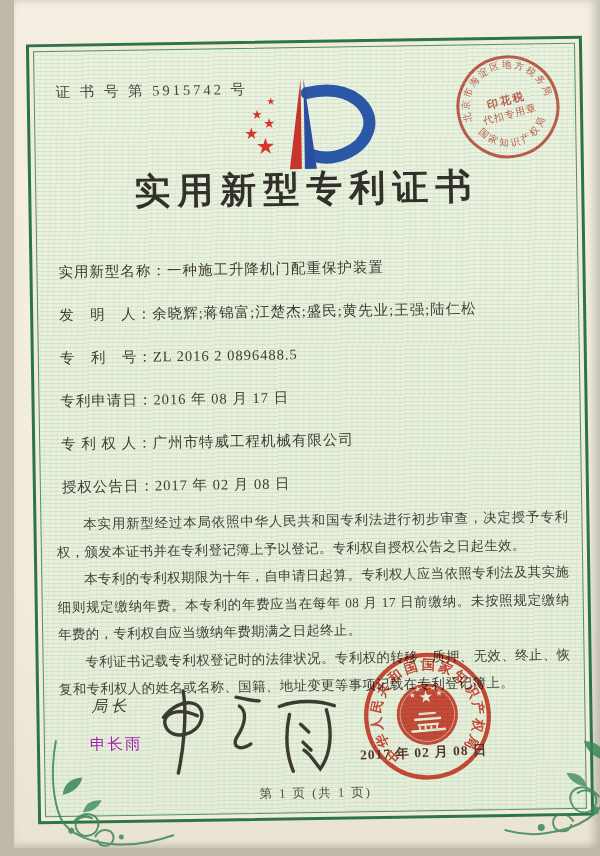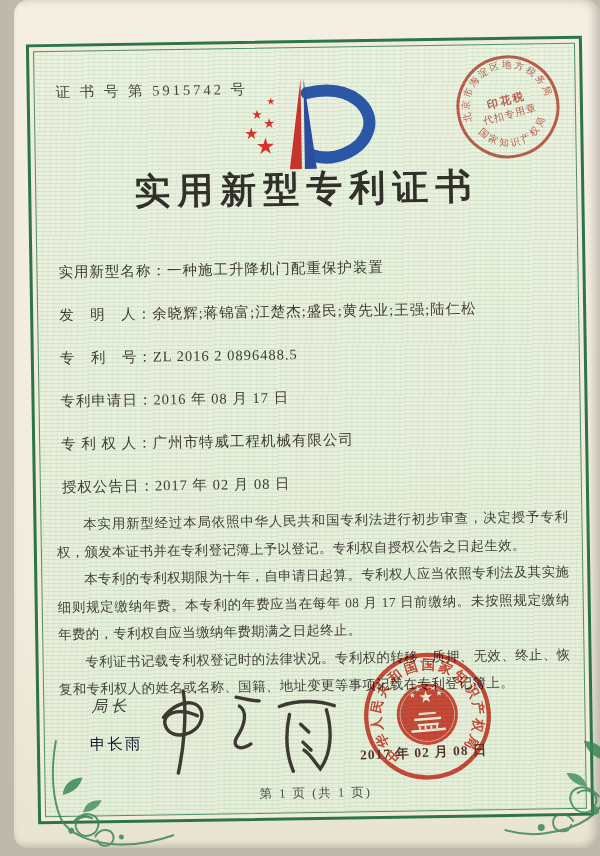--- a/index.html
+++ b/index.html
@@ -1,20 +1,20 @@
 <!DOCTYPE html>
 <html><head>
 <meta charset="utf-8">
 <style>
   * { margin:0; padding:0; box-sizing:border-box; }
   html,body { width:600px; height:856px; overflow:hidden; }
   body { background:#bfb9ab; font-family:"Liberation Serif","DejaVu Serif",serif; }
 
   .sheet { position:absolute; inset:0 0 8px 14px; background:linear-gradient(180deg,#f4efe2 0%,#f1ecdd 70%,#e9e3d2 100%);
-           box-shadow:-6px 0 8px rgba(0,0,0,.18) inset, 0 -4px 6px rgba(0,0,0,.05) inset;border-radius:14px; }
+           box-shadow:-6px 0 8px rgba(0,0,0,.18) inset, 0 -4px 6px rgba(0,0,0,.05) inset; }
 
   .cert { position:absolute; left:18px; top:40px; width:556px; height:780px;
           background:#f2edda; border:3px solid #2c7549; transform:rotate(-0.9deg); transform-origin:50% 50%; }
   .cert-inner { position:absolute; inset:4px; border:1px solid #4f8f68;
       background:
         repeating-linear-gradient(92deg, rgba(100,155,110,.07) 0 1px, transparent 1px 6px),
         repeating-linear-gradient(0deg, rgba(110,165,120,.16) 0 1px, transparent 1px 4px),
         linear-gradient(180deg,#eaf1de 0%, #e6eeda 100%); }
   .content { position:absolute; inset:0; }
 
@@ -28,21 +28,21 @@
   .fields { position:absolute; top:212px; left:26px; right:22px; display:flex; flex-direction:column; gap:17px; }
   .frow { font-size:14.5px; line-height:26px; color:#403c34; white-space:nowrap; }
   .flabel { letter-spacing:1px; }
   .fvalue { letter-spacing:1px; }
 
   .paras { position:absolute; top:464px; left:20px; right:18px; }
   .paras p { font-size:13.4px; line-height:27.5px; text-align:justify; text-indent:2em;
              color:#43403a; letter-spacing:.4px; }
 
   .sig-title { position:absolute; left:52px; top:650px; font-size:15.5px; letter-spacing:4px; color:#3a3a33;font-style:italic; }
-  .sig-name  { position:absolute; left:50px; top:688px; font-size:15.5px; letter-spacing:2px; color:#0f172a; }
+  .sig-name  { position:absolute; left:50px; top:688px; font-size:15.5px; letter-spacing:2px; color:#a21caf; }
   .autograph { position:absolute; left:112px; top:636px; width:212px; height:100px; }
 
   .seal { position:absolute; left:321px; top:608px; width:134px; height:134px;
           mix-blend-mode:multiply; opacity:.92; transform:rotate(-4deg); }
   .seal-date { position:absolute; left:320px; top:702px; width:170px; font-size:13.5px; font-weight:bold;
                color:#54352a; letter-spacing:1px; transform:rotate(-1.5deg); }
 
   .tax-stamp { position:absolute; left:423px; top:12px; width:110px; height:110px;
                mix-blend-mode:multiply; opacity:.85; transform:rotate(-14deg); }
 

